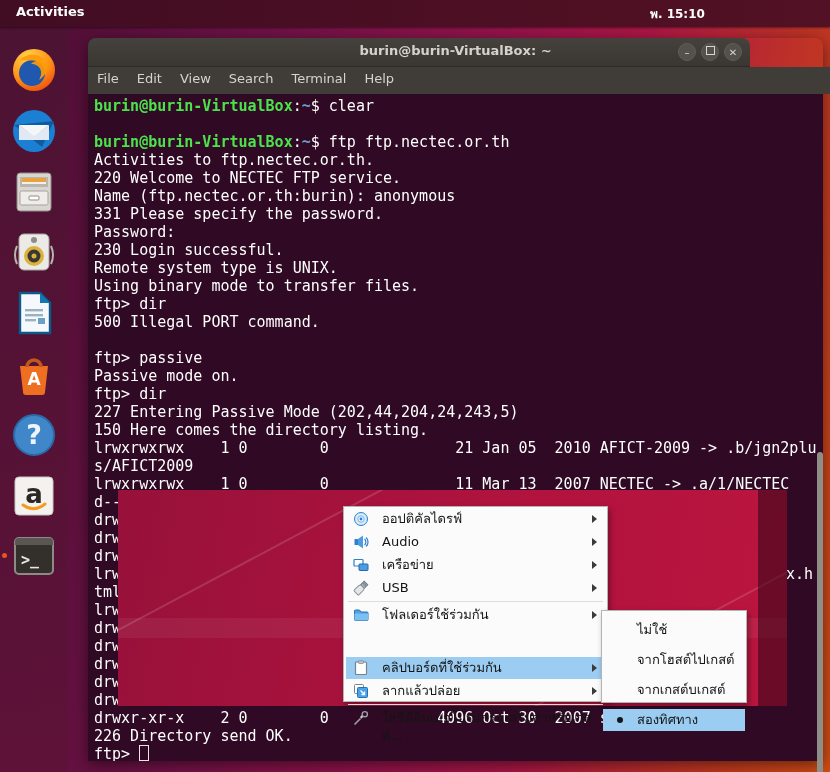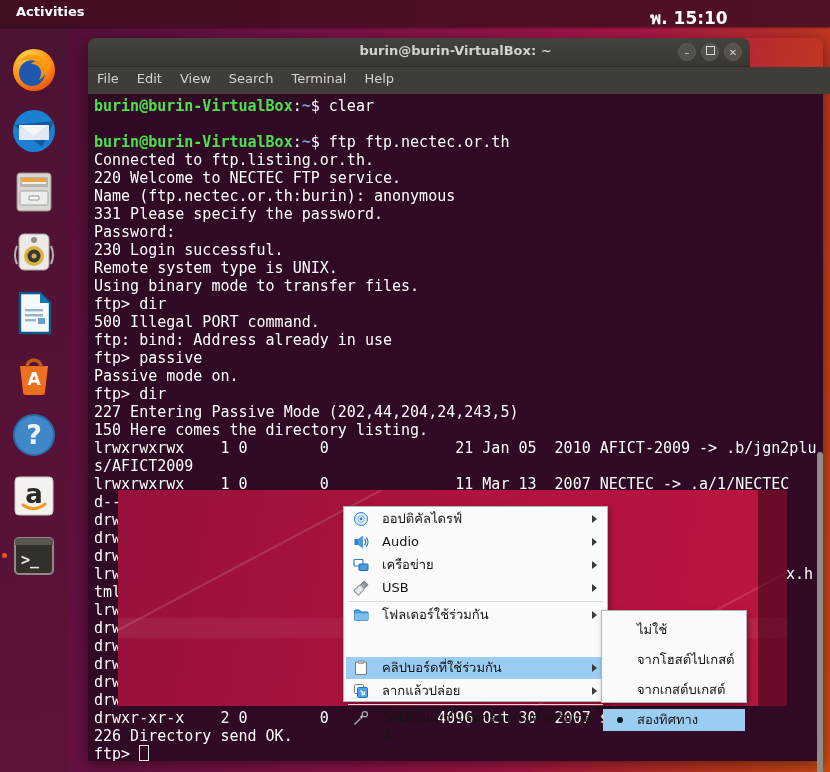--- a/index.html
+++ b/index.html
@@ -5,21 +5,21 @@
   html,body{margin:0;padding:0;}
   body{font-family:"DejaVu Sans",sans-serif;background:#222;}
   #stage{position:relative;width:830px;height:772px;overflow:hidden;
          background:linear-gradient(100deg,#4a0e33 0%,#6d1245 28%,#92134a 52%,#ab1745 68%,#c2391f 88%,#cf4d15 100%);
          user-select:none;}
   
   #topbar{position:absolute;left:0;top:0;width:830px;height:27px;
           background:linear-gradient(90deg,#410d23,#4d0f23 60%,#521124);
           box-shadow:0 1px 2px rgba(0,0,0,.45);z-index:30;}
   #activities{position:absolute;left:16px;top:4px;color:#fff;font-size:13px;font-weight:700;cursor:pointer;}
-  #clock{position:absolute;left:650px;top:4px;color:#fff;font-size:17px;font-weight:700;cursor:pointer;text-align:right;}
+  #clock{position:absolute;left:650px;top:4px;color:#fff;font-size:12px;font-weight:700;cursor:pointer;text-align:right;}
   
   #dock{position:absolute;left:0;top:27px;width:68px;height:745px;
         background:linear-gradient(180deg,rgba(76,19,51,.96),rgba(94,18,56,.96));z-index:20;}
   .dock-icon{position:absolute;left:10px;width:48px;height:48px;cursor:pointer;}
   .dock-icon svg{width:48px;height:48px;display:block;}
   .run-dot{position:absolute;left:2px;width:5px;height:5px;border-radius:50%;background:#e95420;}
   
   #term{position:absolute;left:88px;top:38px;width:735px;height:723px;z-index:10;
         border-radius:8px 8px 0 0;box-shadow:0 4px 16px rgba(0,0,0,.5);}
   #titlebar{position:absolute;left:0;top:0;width:662px;height:28px;border-radius:8px 8px 0 0;
@@ -147,31 +147,30 @@
       <div class="winbtn" id="btn-min">–</div>
       <div class="winbtn" id="btn-max"><span class="maxsq"></span></div>
       <div class="winbtn" id="btn-close">✕</div>
     </div>
     <div id="menubar"><span class="mbitem">File</span><span class="mbitem">Edit</span><span class="mbitem">View</span><span class="mbitem">Search</span><span class="mbitem">Terminal</span><span class="mbitem">Help</span></div>
     <div id="content">
       <div id="rfrag" style="top: 471px;">x.h</div>
     <div class="tline" style="top: 3px;"><span class="seg-g">burin@burin-VirtualBox</span><span>:</span><span class="seg-b">~</span><span>$ clear</span></div>
         <div class="tline" style="top: 21px;"></div>
         <div class="tline" style="top: 39px;"><span class="seg-g">burin@burin-VirtualBox</span><span>:</span><span class="seg-b">~</span><span>$ ftp ftp.nectec.or.th</span></div>
-        <div class="tline" style="top: 57px;"><span>Connected to ftp.listing.or.th.</span></div>
+        <div class="tline" style="top: 57px;"><span>Activities to ftp.nectec.or.th.</span></div>
         <div class="tline" style="top: 75px;"><span>220 Welcome to NECTEC FTP service.</span></div>
         <div class="tline" style="top: 93px;"><span>Name (ftp.nectec.or.th:burin): anonymous</span></div>
         <div class="tline" style="top: 111px;"><span>331 Please specify the password.</span></div>
         <div class="tline" style="top: 129px;"><span>Password:</span></div>
         <div class="tline" style="top: 147px; text-align: center;"><span>230 Login successful.</span></div>
         <div class="tline" style="top: 165px;"><span>Remote system type is UNIX.</span></div>
         <div class="tline" style="top: 183px;"><span>Using binary mode to transfer files.</span></div>
         <div class="tline" style="top: 201px;"><span>ftp&gt; dir</span></div>
         <div class="tline" style="top: 219px;"><span>500 Illegal PORT command.</span></div>
-        <div class="tline" style="top: 237px;"><span>ftp: bind: Address already in use</span></div>
         <div class="tline" style="top: 255px;"><span>ftp&gt; passive</span></div>
         <div class="tline" style="top: 273px;"><span>Passive mode on.</span></div>
         <div class="tline" style="top: 291px;"><span>ftp&gt; dir</span></div>
         <div class="tline" style="top: 309px;"><span>227 Entering Passive Mode (202,44,204,24,243,5)</span></div>
         <div class="tline" style="top: 327px;"><span>150 Here comes the directory listing.</span></div>
         <div class="tline" style="top: 345px;"><span>lrwxrwxrwx    1 0        0              21 Jan 05  2010 AFICT-2009 -&gt; .b/jgn2plu</span></div>
         <div class="tline" style="top: 363px;"><span>s/AFICT2009</span></div>
         <div class="tline" style="top: 381px;"><span>lrwxrwxrwx    1 0        0              11 Mar 13  2007 NECTEC -&gt; .a/1/NECTEC</span></div>
         <div class="tline" style="top: 399px;"><span>d--</span></div>
         <div class="tline" style="top: 417px;"><span>drw</span></div>

